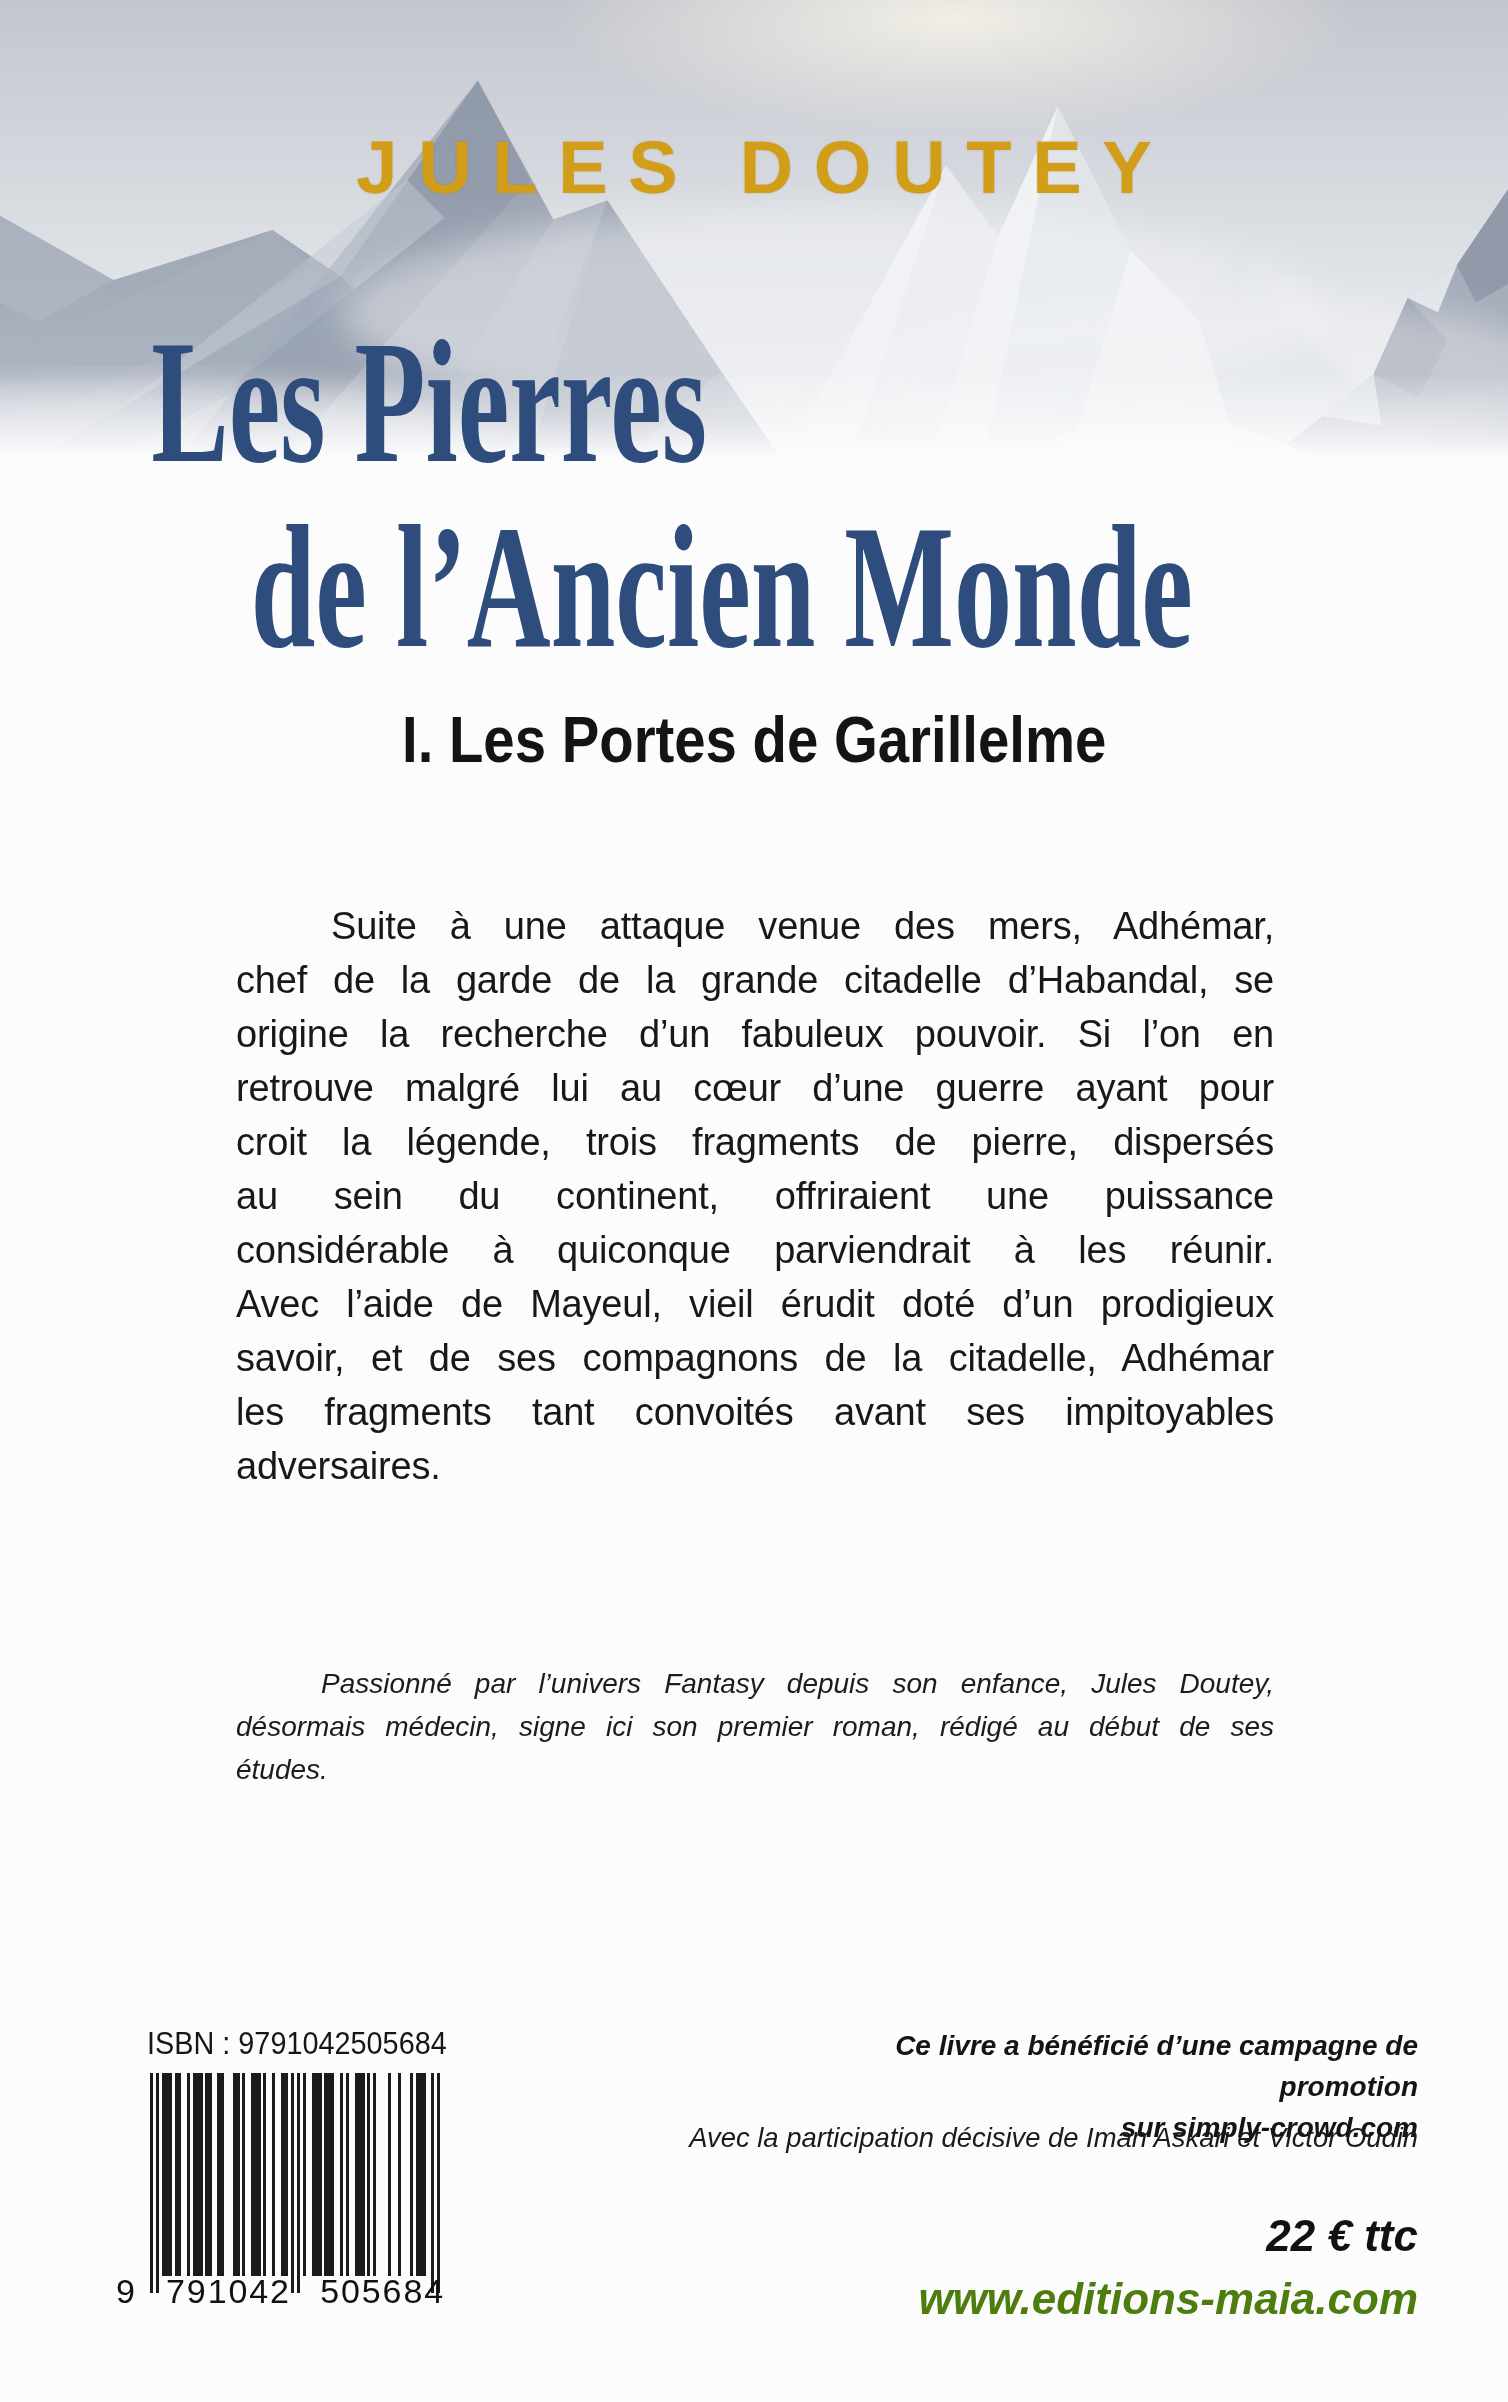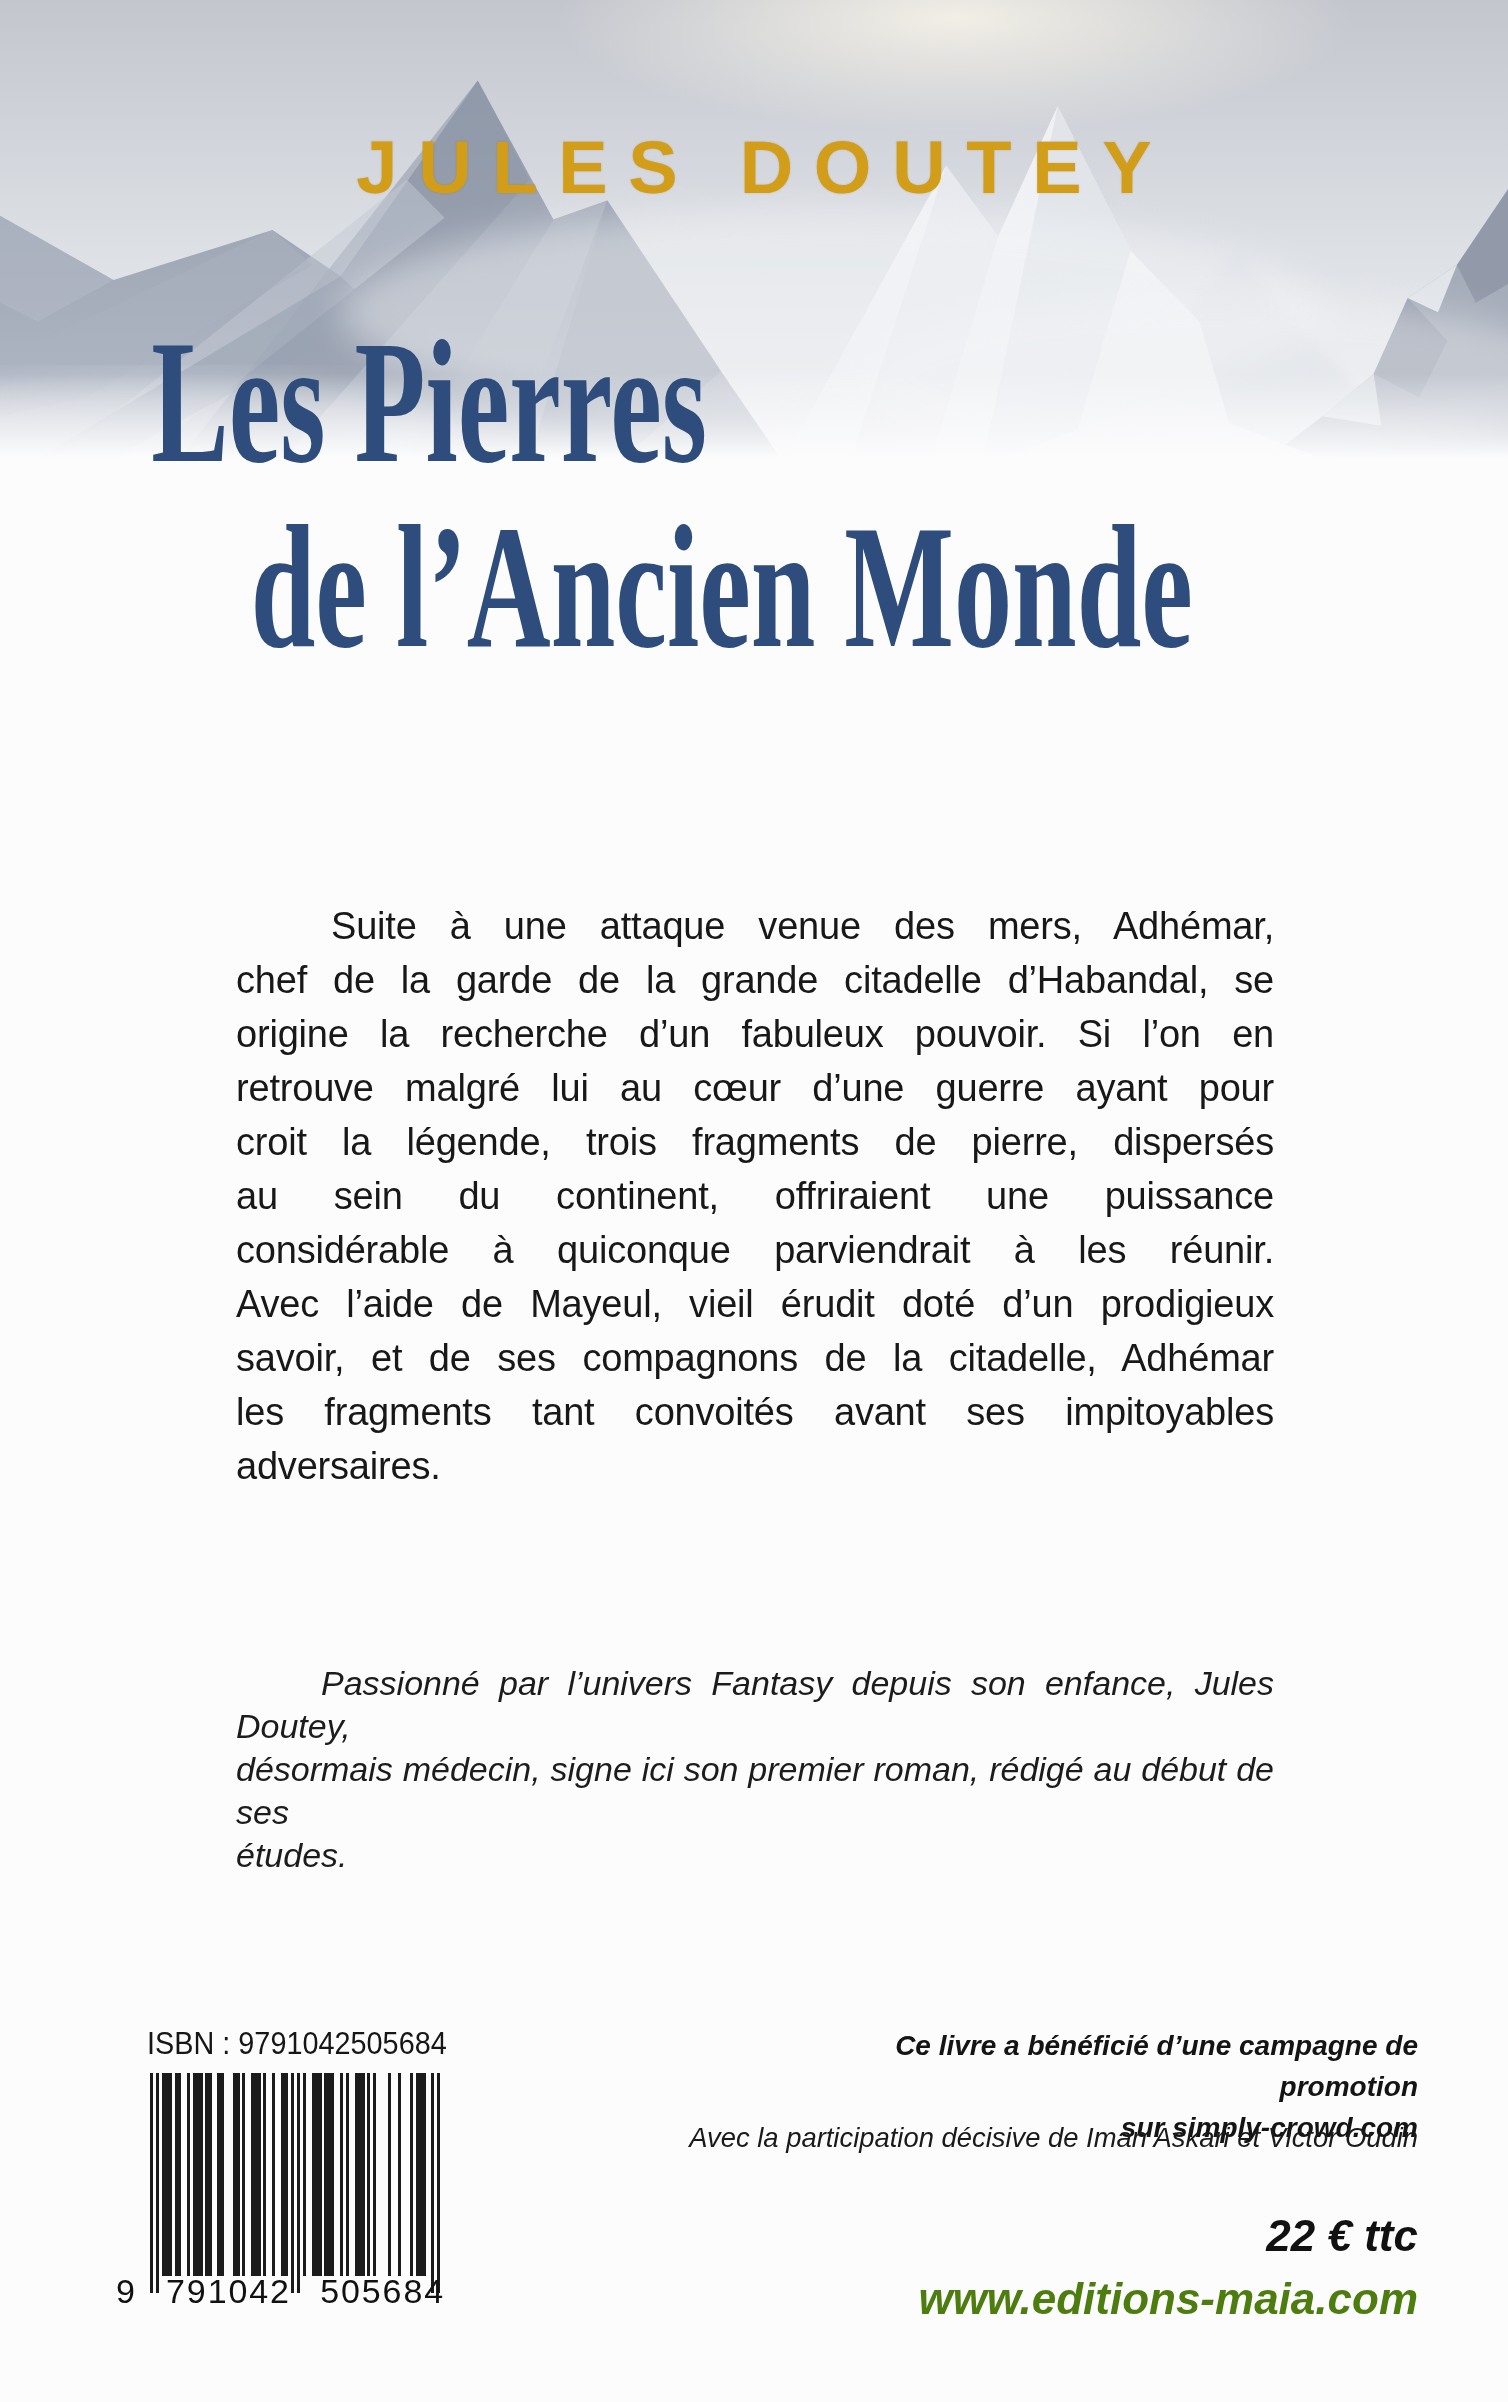--- a/index.html
+++ b/index.html
@@ -44,21 +44,21 @@
     position:absolute;top:899px;left:236px;width:1038px;z-index:2;
     font-size:38px;line-height:54px;color:#181818;
     letter-spacing:-0.2px;
   }
   .jline{text-align:justify;text-align-last:justify;}
   .jline.indent{text-indent:95px;}
   .jline.last{text-align:left;text-align-last:left;}
   
   .bio{
     position:absolute;top:1662px;left:236px;width:1038px;z-index:2;
-    font-size:34px;line-height:43px;font-style:italic;color:#1c1c1c;
+    font-size:28px;line-height:43px;font-style:italic;color:#1c1c1c;
   }
   .bio .jline.indent{text-indent:85px;}
   
   .isbn-label{
     position:absolute;top:2027px;left:147px;z-index:2;
     font-size:31px;line-height:1.1;color:#161616;
     transform:scaleX(0.93);transform-origin:0 0;white-space:nowrap;
   }
   .barcode{position:absolute;top:2073px;left:150px;width:291px;height:237px;z-index:2;}
   .barcode-bars{position:absolute;top:0;left:0;width:291px;height:222px;}
@@ -160,20 +160,23 @@
     </svg>
   </div>
 
   <div class="author">JULES DOUTEY</div>
 
   <h1 class="title">
     <div class="title-line"><span class="squeeze-title">Les Pierres</span></div>
     <div class="title-line"><span class="squeeze-title">de l’Ancien Monde</span></div>
   </h1>
 
+  <div class="subtitle">
+    <span class="squeeze-sub">I. Les Portes de Garillelme</span>
+  </div>
 
   <div class="synopsis">
     <div class="jline indent">Suite à une attaque venue des mers, Adhémar,</div>
     <div class="jline">chef de la garde de la grande citadelle d’Habandal, se</div>
     <div class="jline">origine la recherche d’un fabuleux pouvoir. Si l’on en</div>
     <div class="jline">retrouve malgré lui au cœur d’une guerre ayant pour</div>
     <div class="jline">croit la légende, trois fragments de pierre, dispersés</div>
     <div class="jline">au sein du continent, offriraient une puissance</div>
     <div class="jline">considérable à quiconque parviendrait à les réunir.</div>
     <div class="jline">Avec l’aide de Mayeul, vieil érudit doté d’un prodigieux</div>

